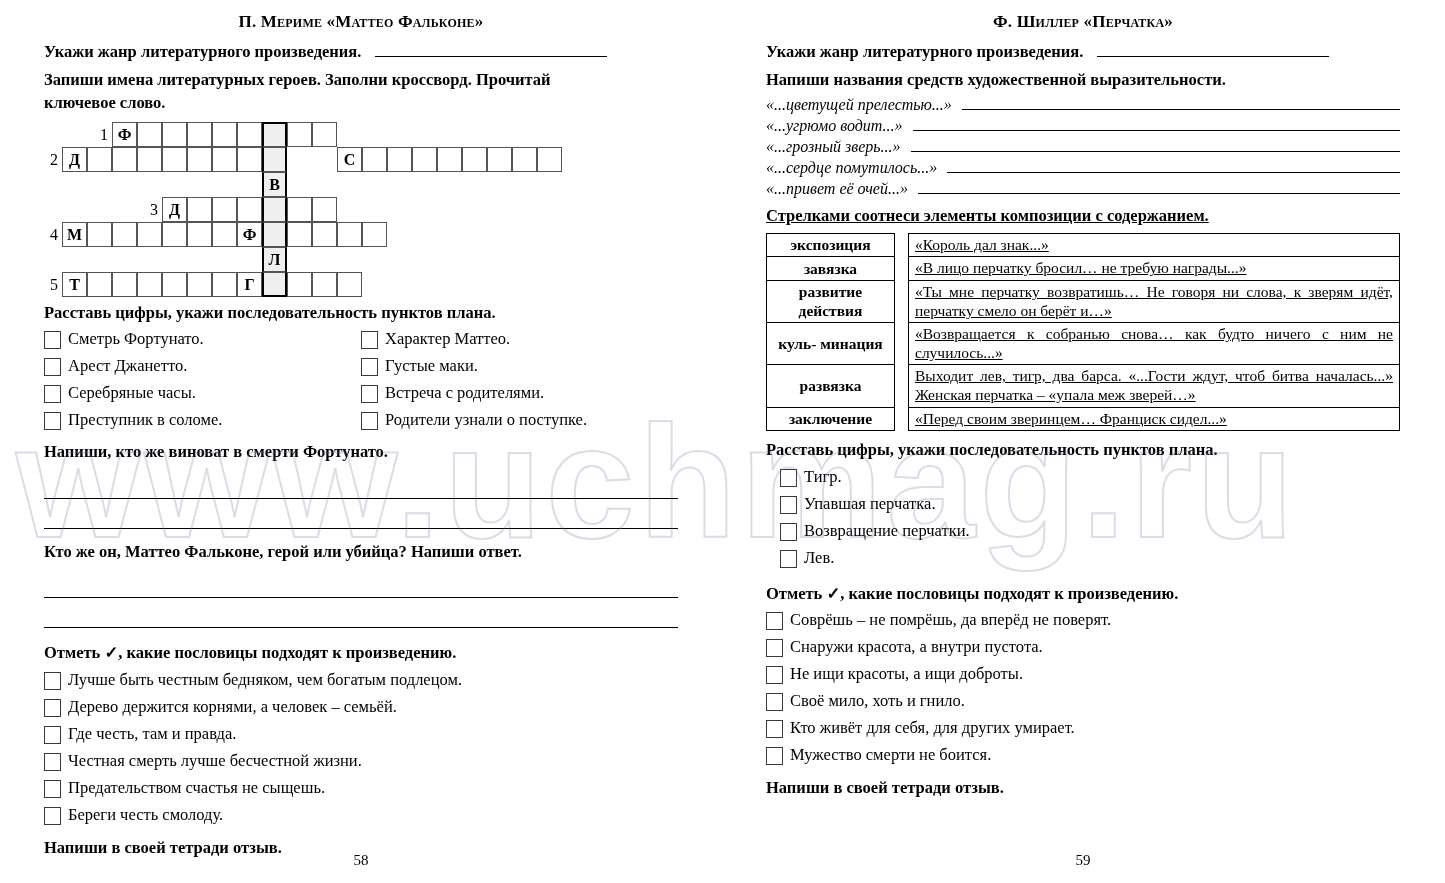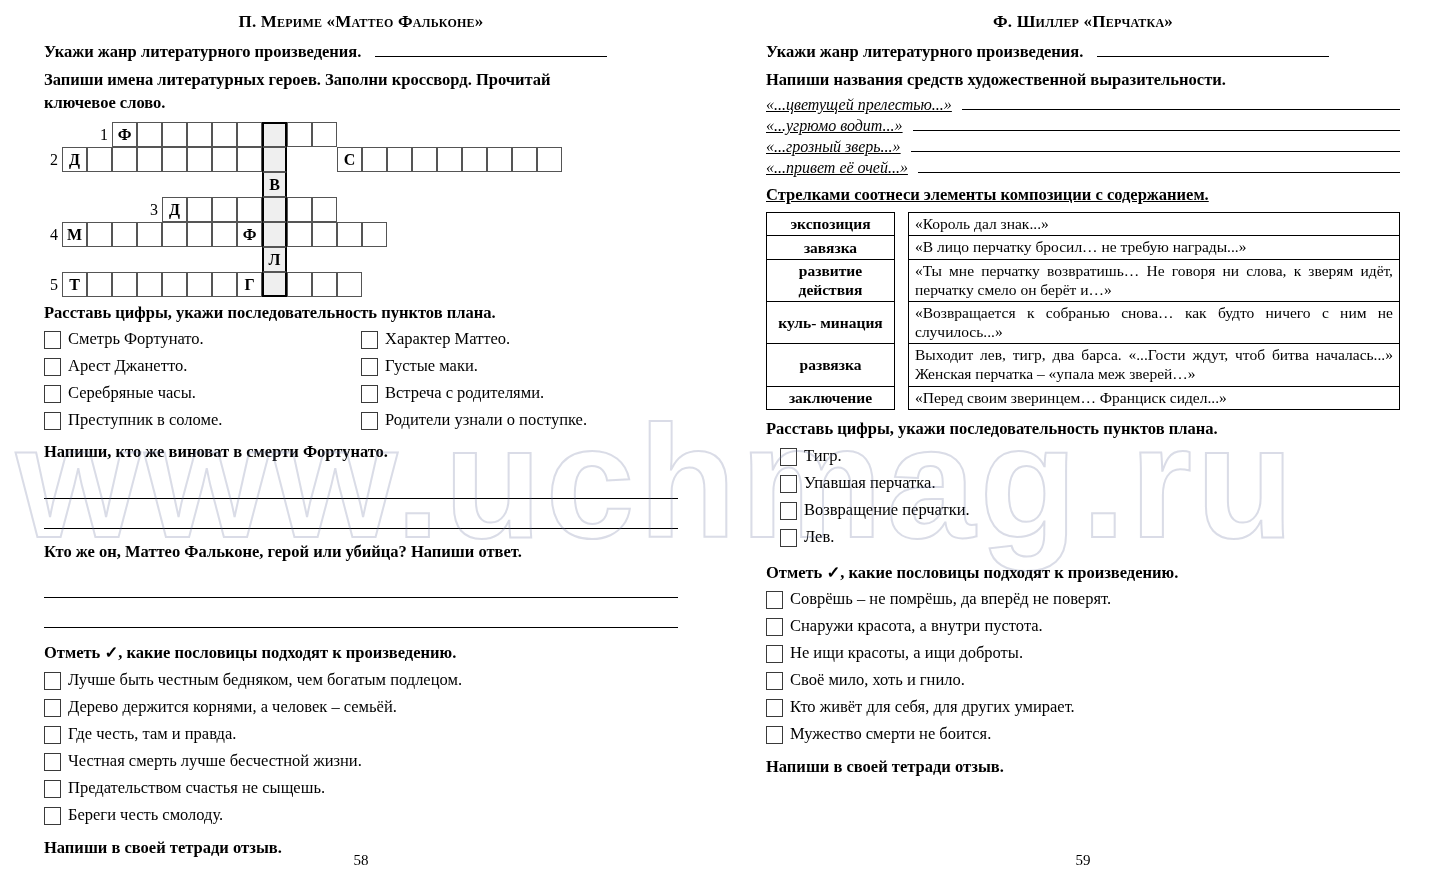--- a/index.html
+++ b/index.html
@@ -60,29 +60,29 @@
     margin-right:7px;
     margin-top:2px;
   }
   .chk-label { font-size:16.5px; line-height:1.15; }
 
   .answer-line { border-bottom:1.4px solid #000; height:30px; }
   .answer-line.first { margin-top:4px; }
 
   
   .phrase-row { display:flex; align-items:baseline; margin-bottom:3px; }
-  .phrase-txt { font-style:italic; font-size:16px; white-space:nowrap;text-decoration:underline; }
+  .phrase-txt { font-style:italic; font-size:16px; white-space:nowrap; }
   .phrase-blank { flex:1 1 auto; border-bottom:1.3px solid #000; height:14px; margin-left:10px; }
 
   
   .comp-table { display:table; border-collapse:collapse; width:100%; margin:4px 0 8px 0; }
   .comp-row { display:table-row; }
   .comp-c1, .comp-c2 { display:table-cell; border:1.3px solid #000; vertical-align:middle; padding:1px 4px; }
   .comp-c1 { width:128px; text-align:center; font-weight:bold; font-size:15.5px; line-height:1.18; }
-  .comp-c2 { font-size:15.5px; line-height:1.2; text-align:justify; padding:2px 6px; }
+  .comp-c2 { font-size:15.5px; line-height:1.2; text-align:justify; padding:2px 6px;text-decoration:underline; }
   .comp-gap { display:table-cell; width:14px; border:none; }
 
   .page-num { position:absolute; bottom:14px; width:100%; left:0; text-align:center; font-size:15px; }
 
   
   .watermark {
     position:absolute; left:0; top:0; width:1445px; height:883px;
     z-index:5; pointer-events:none;
   }
   .wm-text {
@@ -285,20 +285,24 @@
         </div>
       <div class="phrase-row">
           <span class="phrase-txt">«...угрюмо водит...»</span>
           <span class="phrase-blank"></span>
         </div>
       <div class="phrase-row">
           <span class="phrase-txt">«...грозный зверь...»</span>
           <span class="phrase-blank"></span>
         </div>
       <div class="phrase-row">
+          <span class="phrase-txt">«...сердце помутилось...»</span>
+          <span class="phrase-blank"></span>
+        </div>
+      <div class="phrase-row">
           <span class="phrase-txt">«...привет её очей...»</span>
           <span class="phrase-blank"></span>
         </div>
     </div>
 
     <div class="bold-line" style="margin-top:7px;text-decoration:underline;">Стрелками соотнеси элементы композиции с содержанием.</div>
 
     <div class="comp-table">
       <div class="comp-row">
         <div class="comp-c1">экспозиция</div>

